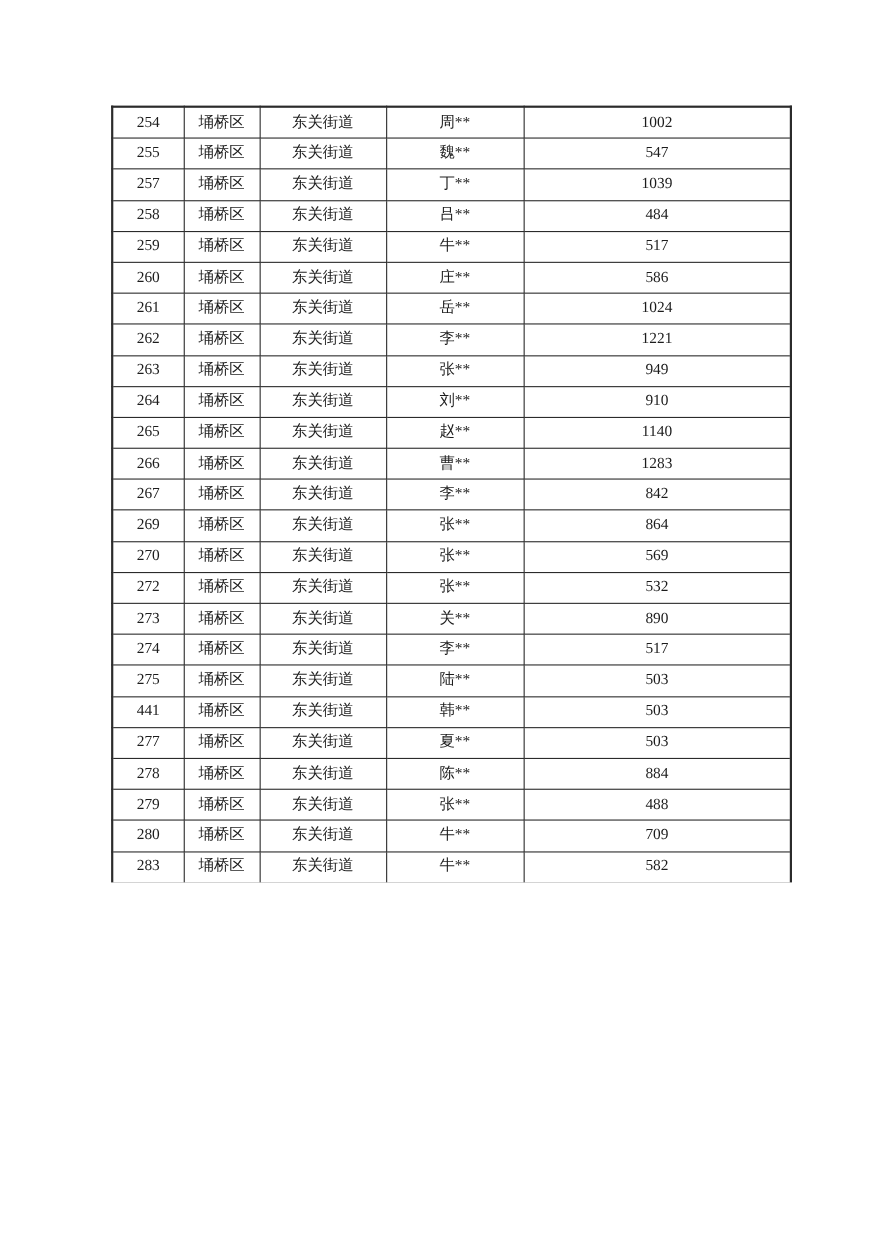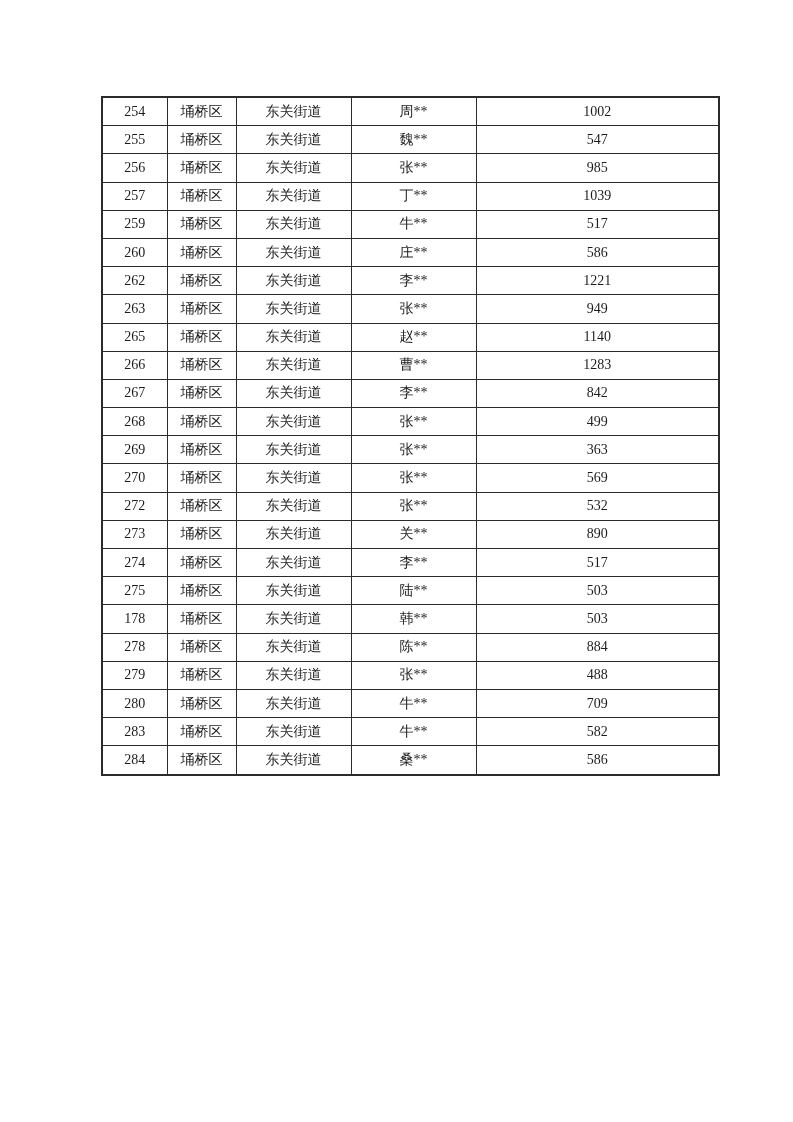--- a/index.html
+++ b/index.html
@@ -62,62 +62,76 @@
           <td>1002</td>
         </tr>
         <tr>
           <td>255</td>
           <td>埇桥区</td>
           <td>东关街道</td>
           <td>魏**</td>
           <td>547</td>
         </tr>
         <tr>
-          <td>256</td>
-          <td>埇桥区</td>
-          <td>东关街道</td>
-          <td>张**</td>
-          <td>985</td>
-        </tr>
-        <tr>
           <td>257</td>
           <td>埇桥区</td>
           <td>东关街道</td>
           <td>丁**</td>
           <td>1039</td>
         </tr>
         <tr>
+          <td>258</td>
+          <td>埇桥区</td>
+          <td>东关街道</td>
+          <td>吕**</td>
+          <td>484</td>
+        </tr>
+        <tr>
           <td>259</td>
           <td>埇桥区</td>
           <td>东关街道</td>
           <td>牛**</td>
           <td>517</td>
         </tr>
         <tr>
           <td>260</td>
           <td>埇桥区</td>
           <td>东关街道</td>
           <td>庄**</td>
           <td>586</td>
         </tr>
         <tr>
+          <td>261</td>
+          <td>埇桥区</td>
+          <td>东关街道</td>
+          <td>岳**</td>
+          <td>1024</td>
+        </tr>
+        <tr>
           <td>262</td>
           <td>埇桥区</td>
           <td>东关街道</td>
           <td>李**</td>
           <td>1221</td>
         </tr>
         <tr>
           <td>263</td>
           <td>埇桥区</td>
           <td>东关街道</td>
           <td>张**</td>
           <td>949</td>
         </tr>
         <tr>
+          <td>264</td>
+          <td>埇桥区</td>
+          <td>东关街道</td>
+          <td>刘**</td>
+          <td>910</td>
+        </tr>
+        <tr>
           <td>265</td>
           <td>埇桥区</td>
           <td>东关街道</td>
           <td>赵**</td>
           <td>1140</td>
         </tr>
         <tr>
           <td>266</td>
           <td>埇桥区</td>
           <td>东关街道</td>
@@ -125,32 +139,25 @@
           <td>1283</td>
         </tr>
         <tr>
           <td>267</td>
           <td>埇桥区</td>
           <td>东关街道</td>
           <td>李**</td>
           <td>842</td>
         </tr>
         <tr>
-          <td>268</td>
-          <td>埇桥区</td>
-          <td>东关街道</td>
-          <td>张**</td>
-          <td>499</td>
-        </tr>
-        <tr>
           <td>269</td>
           <td>埇桥区</td>
           <td>东关街道</td>
           <td>张**</td>
-          <td>363</td>
+          <td>864</td>
         </tr>
         <tr>
           <td>270</td>
           <td>埇桥区</td>
           <td>东关街道</td>
           <td>张**</td>
           <td>569</td>
         </tr>
         <tr>
           <td>272</td>
@@ -174,24 +181,31 @@
           <td>517</td>
         </tr>
         <tr>
           <td>275</td>
           <td>埇桥区</td>
           <td>东关街道</td>
           <td>陆**</td>
           <td>503</td>
         </tr>
         <tr>
-          <td>178</td>
+          <td>441</td>
           <td>埇桥区</td>
           <td>东关街道</td>
           <td>韩**</td>
+          <td>503</td>
+        </tr>
+        <tr>
+          <td>277</td>
+          <td>埇桥区</td>
+          <td>东关街道</td>
+          <td>夏**</td>
           <td>503</td>
         </tr>
         <tr>
           <td>278</td>
           <td>埇桥区</td>
           <td>东关街道</td>
           <td>陈**</td>
           <td>884</td>
         </tr>
         <tr>

